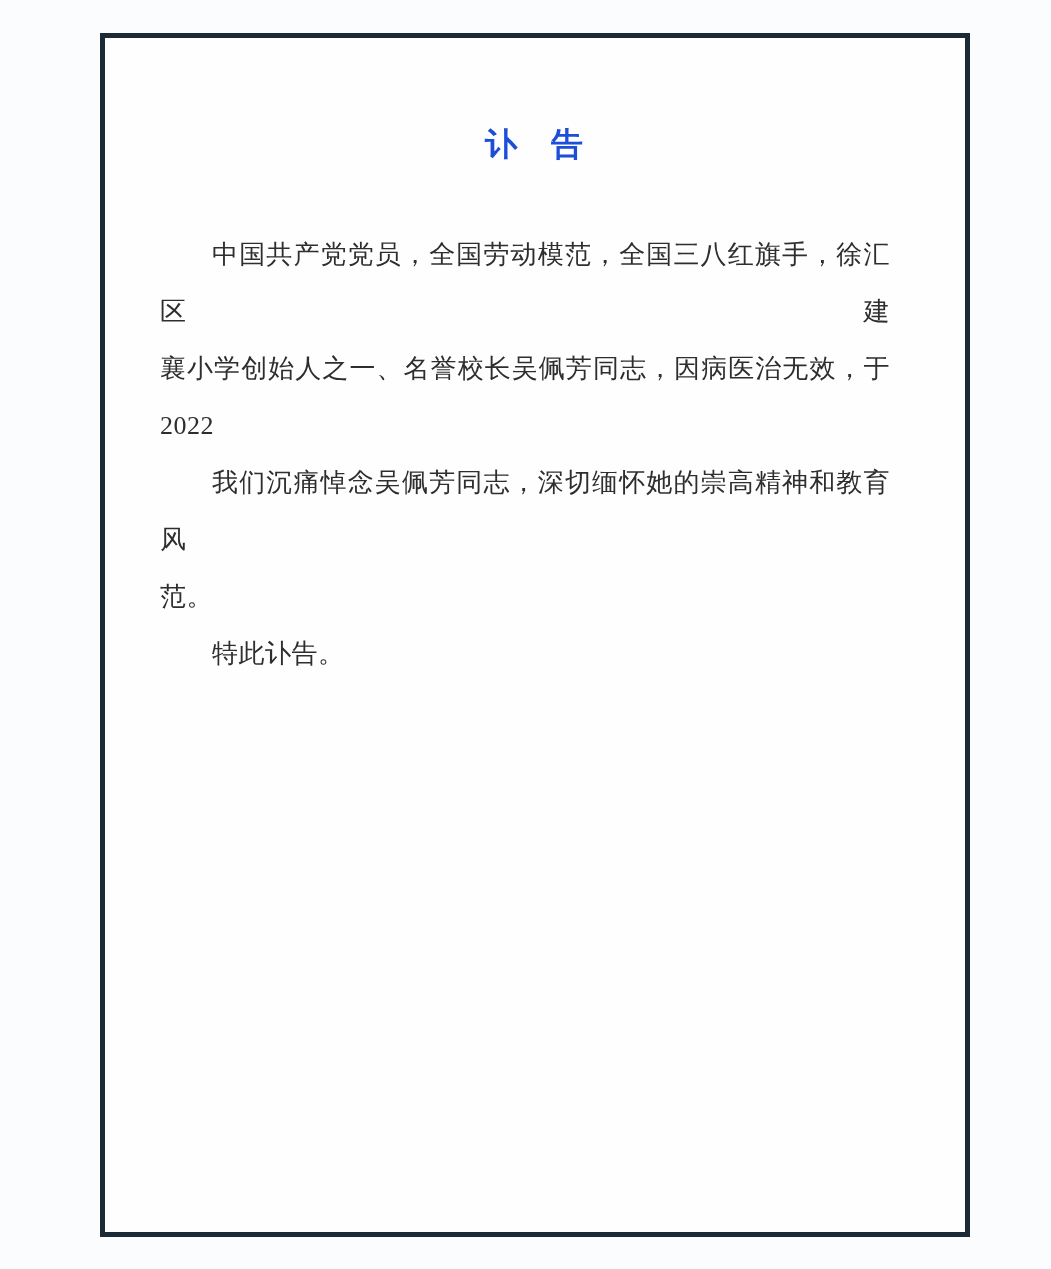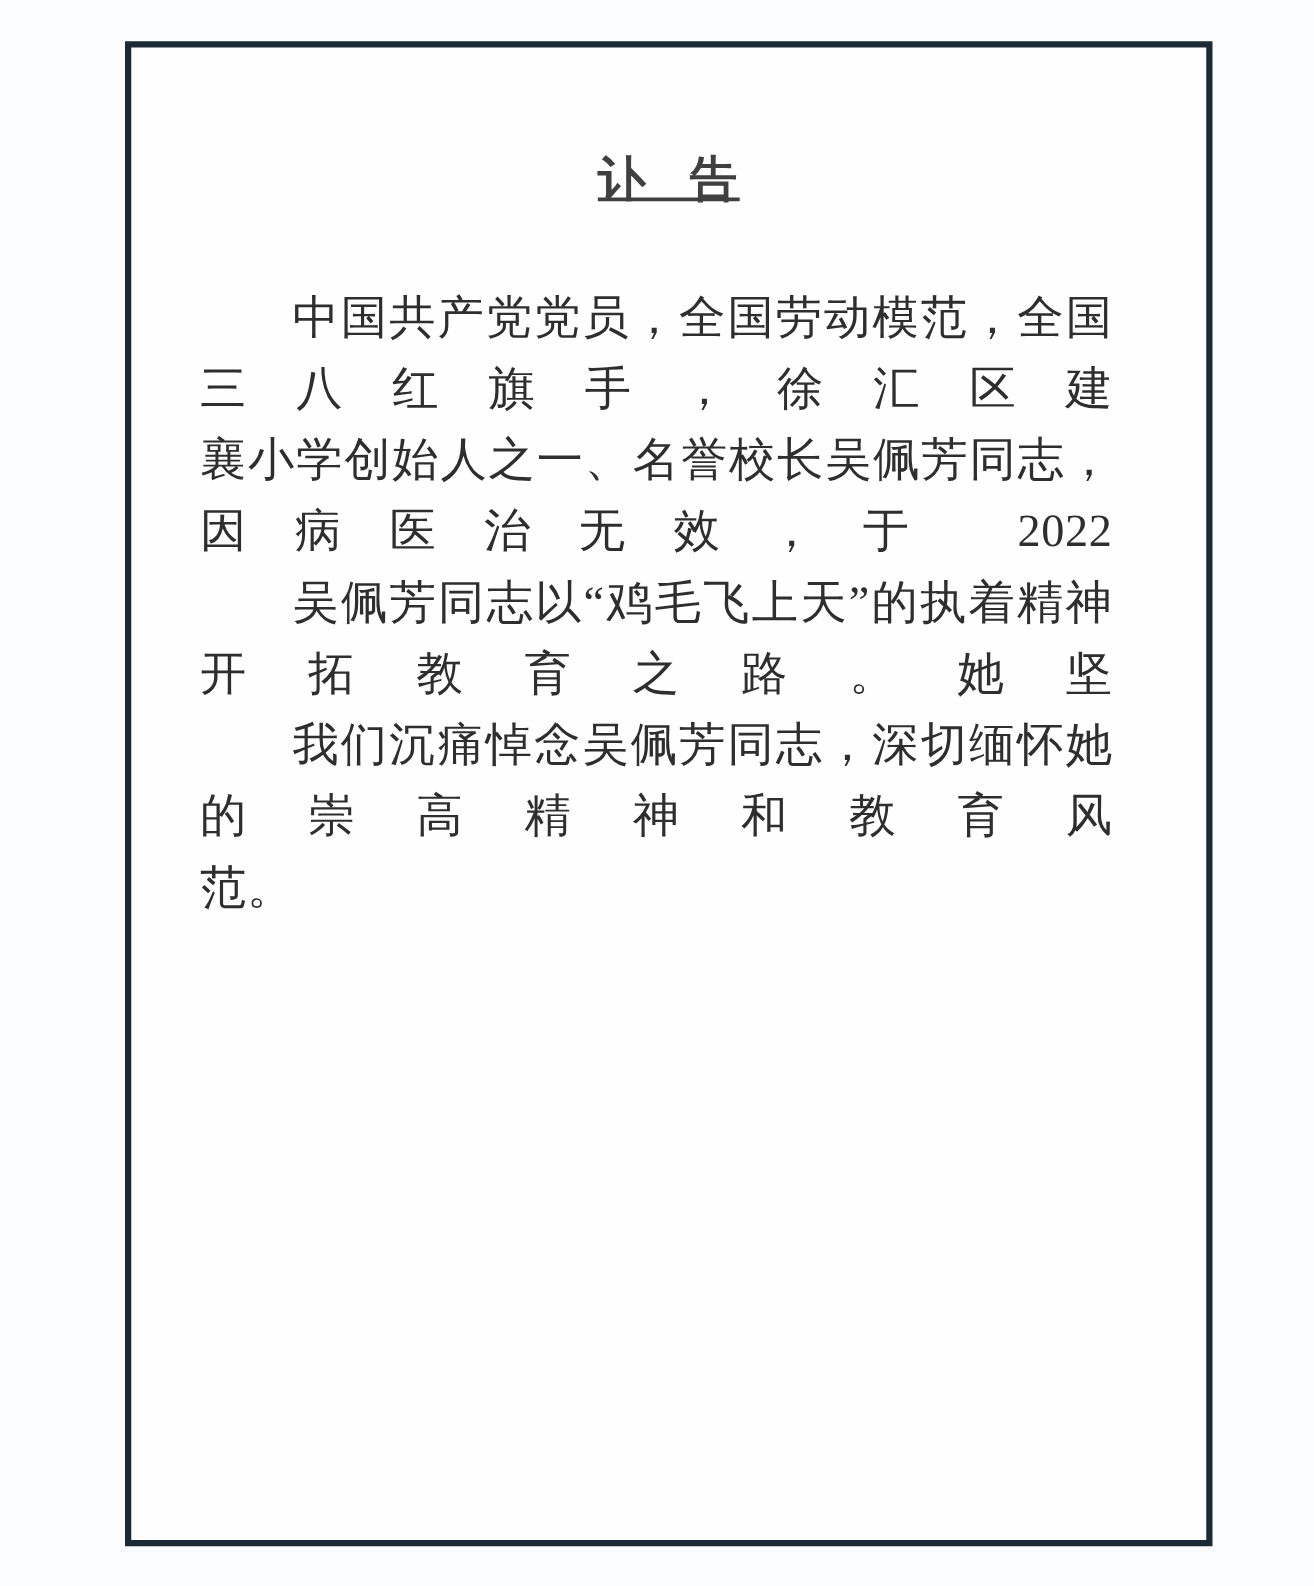--- a/index.html
+++ b/index.html
@@ -22,31 +22,30 @@
     top: 33px;
     width: 870px;
     height: 1204px;
     border: 5px solid var(--border-color, #1c2a36);
     background: #fefefe;
     padding: 84px 75px 0 55px;
   }
   .title {
     margin: 0 -75px 0 -55px;
     text-align: center;
-    font-size: 38px;
+    font-size: 32px;
     line-height: 44px;
     font-weight: bold;
     word-spacing: 22px;
     letter-spacing: 2px;
-    color: #404040;
-    text-decoration: underline;
+    color: #1d4ed8;
   }
   .body-text {
     margin-top: 60px;
-    font-size: 37px;
+    font-size: 26px;
   }
   .line {
     margin: 0;
     line-height: 57px;
     text-align: justify;
     letter-spacing: 0.5px;
   }
   .line.just { text-align-last: justify; }
   .line.indent { text-indent: 2em; }
 </style>
@@ -57,22 +56,24 @@
   <div class="frame">
 
     <h1 class="title">讣 告</h1>
 
     <div class="body-text">
       <div>
         <p class="line indent just">中国共产党党员，全国劳动模范，全国三八红旗手，徐汇区建</p>
         <p class="line just">襄小学创始人之一、名誉校长吴佩芳同志，因病医治无效，于 2022</p>
       </div>
       <div>
-        <p class="line indent just">吴佩芳同志以“鸡毛飞上天”的执着精神开拓教育之路。她坚</p>
       </div>
       <div>
         <p class="line indent just">我们沉痛悼念吴佩芳同志，深切缅怀她的崇高精神和教育风</p>
         <p class="line">范。</p>
+      </div>
+      <div>
+        <p class="line indent">特此讣告。</p>
       </div>
     </div>
 
   </div>
 </div>
 
 </body></html>

